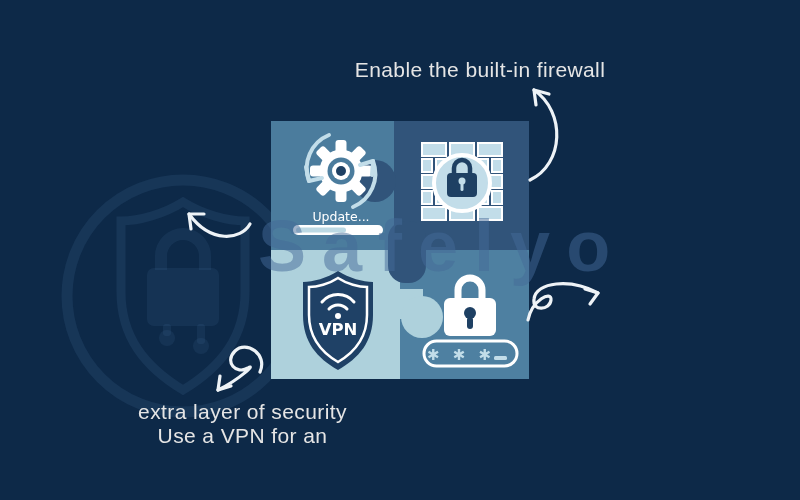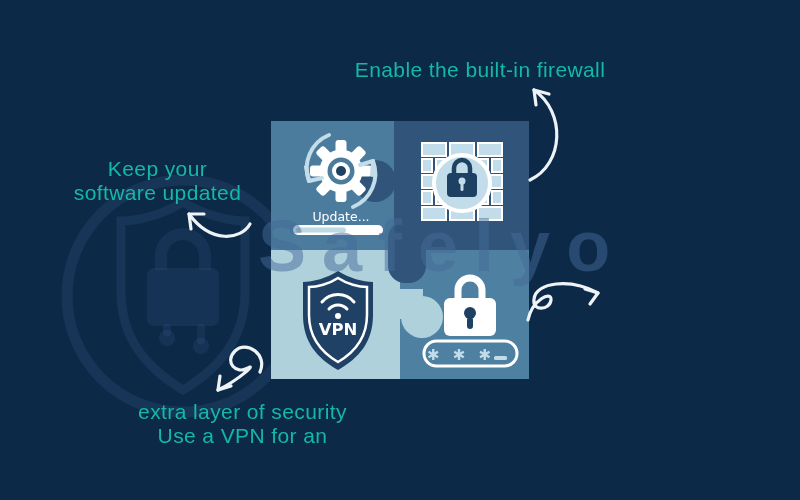--- a/index.html
+++ b/index.html
@@ -9,21 +9,21 @@
     font-family:"Liberation Sans","DejaVu Sans",sans-serif;
   }
   .wm-logo{position:absolute;left:55px;top:168px;z-index:0;}
   .wm-text{
     position:absolute;left:258px;top:210px;z-index:2;
     font-size:72px;font-weight:700;letter-spacing:16px;line-height:1;
     color:rgba(68,105,152,0.5);white-space:nowrap;
   }
   .illu{position:absolute;left:271px;top:121px;width:298px;height:258px;z-index:1;}
   .tip{
-    position:absolute;z-index:3;color:#14b8a6;text-align:center;
+    position:absolute;z-index:3;color:#e5e5e5;text-align:center;
     font-size:21px;line-height:1.16;letter-spacing:0.4px;font-weight:400;
   }
   .tip-firewall{left:330px;top:58px;width:300px;}
   .tip-software{left:50px;top:157px;width:215px;}
   .tip-passwords{left:540px;top:296px;width:215px;}
   .tip-vpn{left:125px;top:400px;width:235px;}
   .arrow{position:absolute;z-index:3;}
   .arrow path{fill:none;stroke:#eef3f7;stroke-width:3.2;stroke-linecap:round;stroke-linejoin:round;}
   .illu text{font-family:"DejaVu Sans","Liberation Sans",sans-serif;}
 </style>
@@ -149,24 +149,20 @@
         </g>
       </g>
     </svg>
   </div>
 
   <div class="wm-text">Safelyo</div>
 
   <div class="tip tip-firewall">
     <span>Enable the built-in firewall</span>
   </div>
-  <div class="tip tip-software">
-    <div>Keep your</div>
-    <div>software updated</div>
-  </div>
   <div class="tip tip-vpn">
     <div>extra layer of security</div>
     <div>Use a VPN for an</div>
   </div>
 
   <svg class="arrow" style="left:522px;top:84px;" width="50" height="100" viewBox="0 0 50 100">
     <path d="M8,96 C42,80 44,28 12,6"></path>
     <path d="M12,6 L14,21 M12,6 L27,10"></path>
   </svg>
   <svg class="arrow" style="left:181px;top:202px;" width="72" height="42" viewBox="0 0 72 42">

